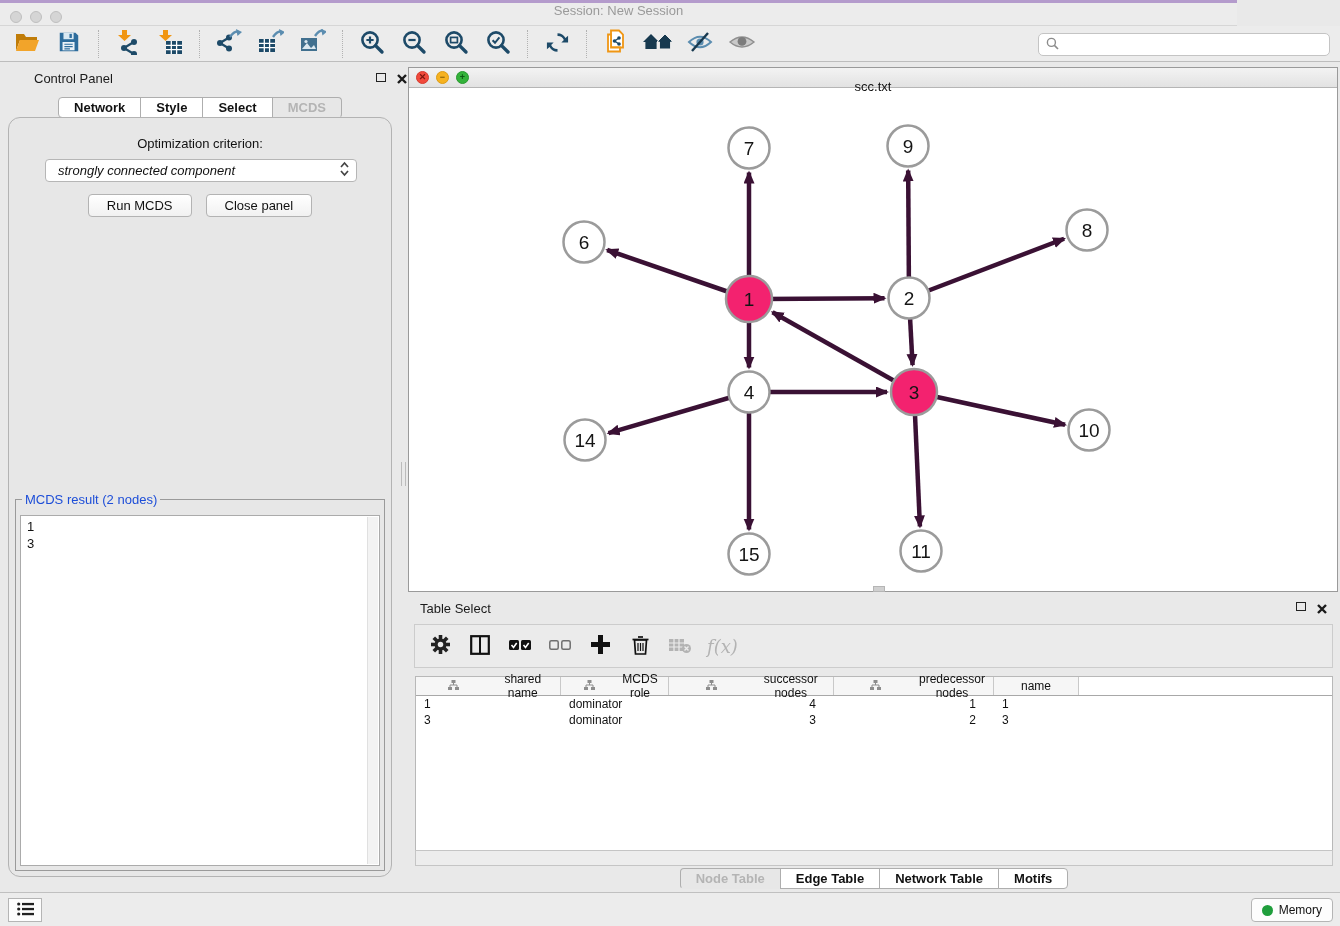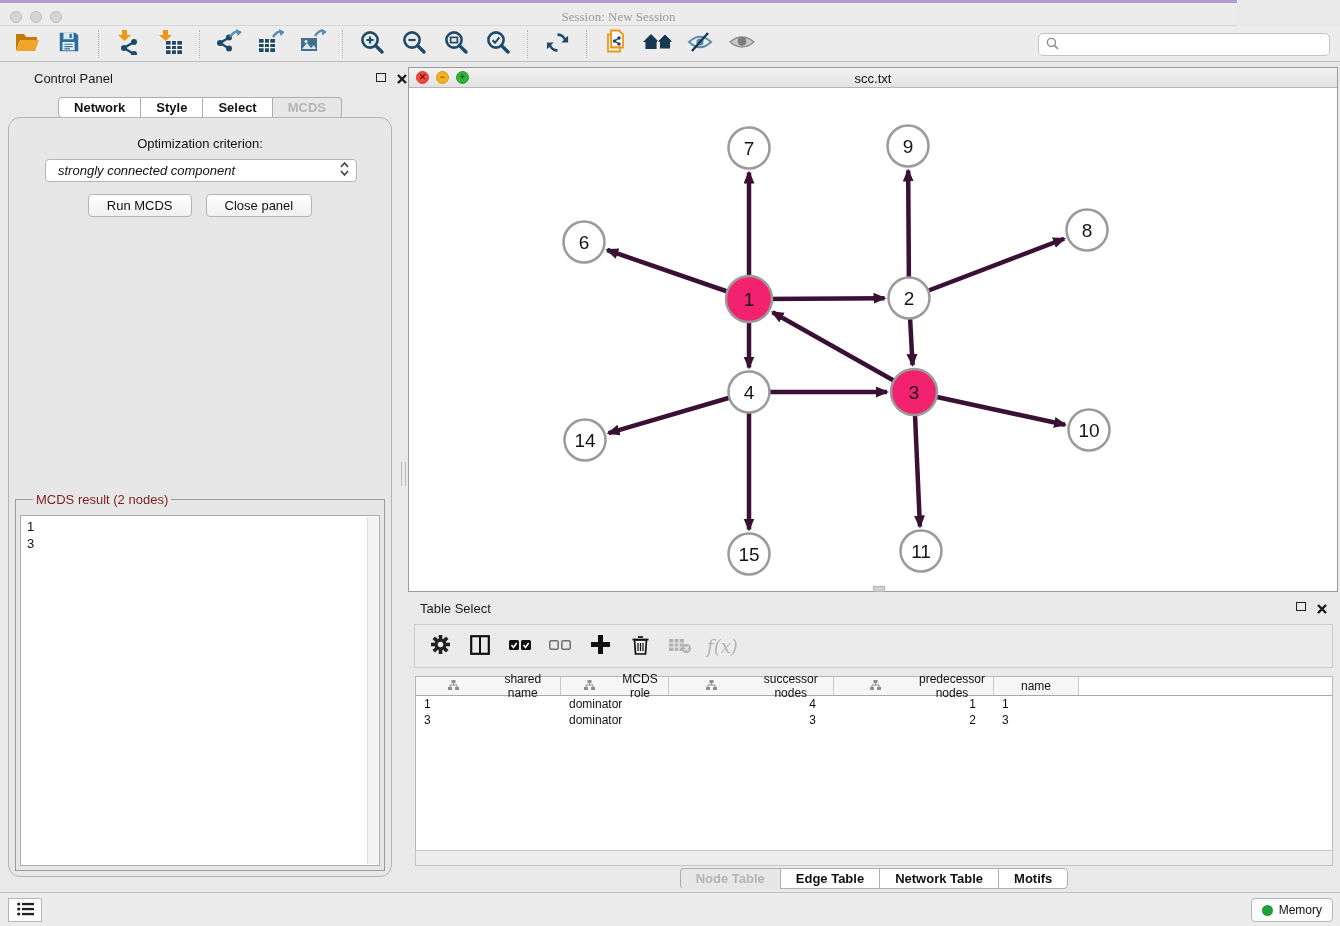--- a/index.html
+++ b/index.html
@@ -2,21 +2,21 @@
 <html><head>
 <meta charset="utf-8">
 <style>
   * { box-sizing: border-box; margin: 0; padding: 0; }
   html,body { width:1340px; height:926px; overflow:hidden; }
   body { font-family:"Liberation Sans", sans-serif; background:#e9e9e9; position:relative; }
 
   
   .titlebar { position:absolute; left:0; top:0; width:1237px; height:26px;
     background:#ececec; border-top:3px solid #b49bcc; border-bottom:1px solid #d6d6d6;
-    display:flex; align-items:flex-end;font-family:Liberation Serif, serif; }
+    display:flex; align-items:flex-start; }
   .mac-dots { position:absolute; left:10px; top:8px; display:flex; gap:8px; }
   .mac-dot { width:12px; height:12px; border-radius:50%; background:#d5d5d5; border:1px solid #bfbfbf; }
   .win-title { width:100%; text-align:center; font-size:13px; color:#9a9a9a; }
 
   .toolbar { position:absolute; left:0; top:26px; width:1340px; height:36px;
     background:#ececec; border-bottom:1px solid #bdbdbd; display:flex; align-items:center; padding-left:6px; }
   .tbtn { width:34px; height:32px; border:none; background:transparent; display:flex;
     align-items:center; justify-content:center; margin:0 4px; cursor:default; }
   .tsep { width:1px; height:28px; margin:0 8px; border-left:1px dotted #b2b2b2; }
   .search-box { position:absolute; right:10px; top:7px; width:292px; height:23px;
@@ -42,21 +42,21 @@
     background:#e7e7e7; border:1px solid #b3b3b3; border-radius:12px; }
   .opt-label { position:absolute; left:0; top:18px; width:100%; text-align:center; font-size:13px; color:#111; }
   .dropdown { position:absolute; left:36px; top:41px; width:312px; height:23px; background:#fff;
     border:1px solid #b6b6b6; border-radius:4px; display:flex; align-items:center; padding:0 6px 0 12px; }
   .dropdown .dd-label { flex:1; font-size:13px; color:#111;font-style:italic; }
   .btn-row { position:absolute; left:0; top:76px; width:100%; display:flex; justify-content:center; gap:14px; }
   .pbtn { height:23px; padding:0 18px; font-size:13px; color:#111; background:linear-gradient(#ffffff,#f1f1f1);
     border:1px solid #b3b3b3; border-radius:4px; font-family:"Liberation Sans",sans-serif; }
   fieldset.result { position:absolute; left:6px; right:6px; top:374px; bottom:5px;
     border:1px solid #9a9a9a; }
-  fieldset.result legend { font-size:13px; color:#7f1d1d; margin-left:17px; padding:0 3px; }
+  fieldset.result legend { font-size:13px; color:#1d4ed8; margin-left:6px; padding:0 3px; }
   .result-box { position:absolute; left:4px; right:4px; top:8px; bottom:4px; background:#fff; border:1px solid #ababab; }
   .result-text { position:absolute; left:0; top:0; right:13px; bottom:0; padding:2px 6px;
     font-size:13px; line-height:17px; color:#111; white-space:pre-line; }
   .result-scroll { position:absolute; right:1px; top:1px; bottom:1px; width:11px; background:#f3f3f3; border-left:1px solid #e0e0e0; }
 
   .v-splitter { position:absolute; left:400px; top:0; width:8px; height:830px; }
   .v-grip { position:absolute; left:1px; top:400px; width:5px; height:24px;
     border-left:1px solid #bbb; border-right:1px solid #bbb; }
 
   
@@ -64,21 +64,21 @@
   .network-window { position:absolute; left:0; top:5px; right:2px; height:525px;
     background:#fff; border:1px solid #9a9a9a; }
   .net-titlebar { position:absolute; left:0; top:0; right:0; height:20px;
     background:linear-gradient(#f3f3f3,#e2e2e2); border-bottom:1px solid #b5b5b5; }
   .traffic { position:absolute; left:7px; top:3px; display:flex; gap:7px; }
   .light { width:13px; height:13px; border-radius:50%; font-size:9px; font-weight:bold;
     display:flex; align-items:center; justify-content:center; line-height:1; }
   .light.red { background:#f14a3c; border:1px solid #d63a2e; color:#7d150d; }
   .light.yellow { background:#f6b220; border:1px solid #dd9c14; color:#7c5a07; }
   .light.green { background:#33b23a; border:1px solid #28992f; color:#0d5a13; }
-  .net-title { position:absolute; left:0; right:0; top:3px; text-align:center; font-size:13px; color:#111; }
+  .net-title { position:absolute; left:0; right:0; top:11px; text-align:center; font-size:13px; color:#111; }
   svg.canvas { position:absolute; left:0; top:20px; }
   .bottom-grip { position:absolute; left:50%; bottom:-1px; width:12px; height:6px;
     background:#d0d0d0; border:1px solid #b5b5b5; }
 
   
   .table-panel { position:absolute; left:0; top:532px; right:0; bottom:0; background:#e9e9e9; }
   .tp-header { position:absolute; left:0; top:0; right:0; height:26px; }
   .tp-title { position:absolute; left:12px; top:7px; font-size:13px; color:#1a1a1a; }
   .tp-toolbar { position:absolute; left:6px; right:7px; top:30px; height:44px;
     background:#ebebeb; border:1px solid #cccccc; display:flex; align-items:center; padding-left:12px; gap:14px; }

